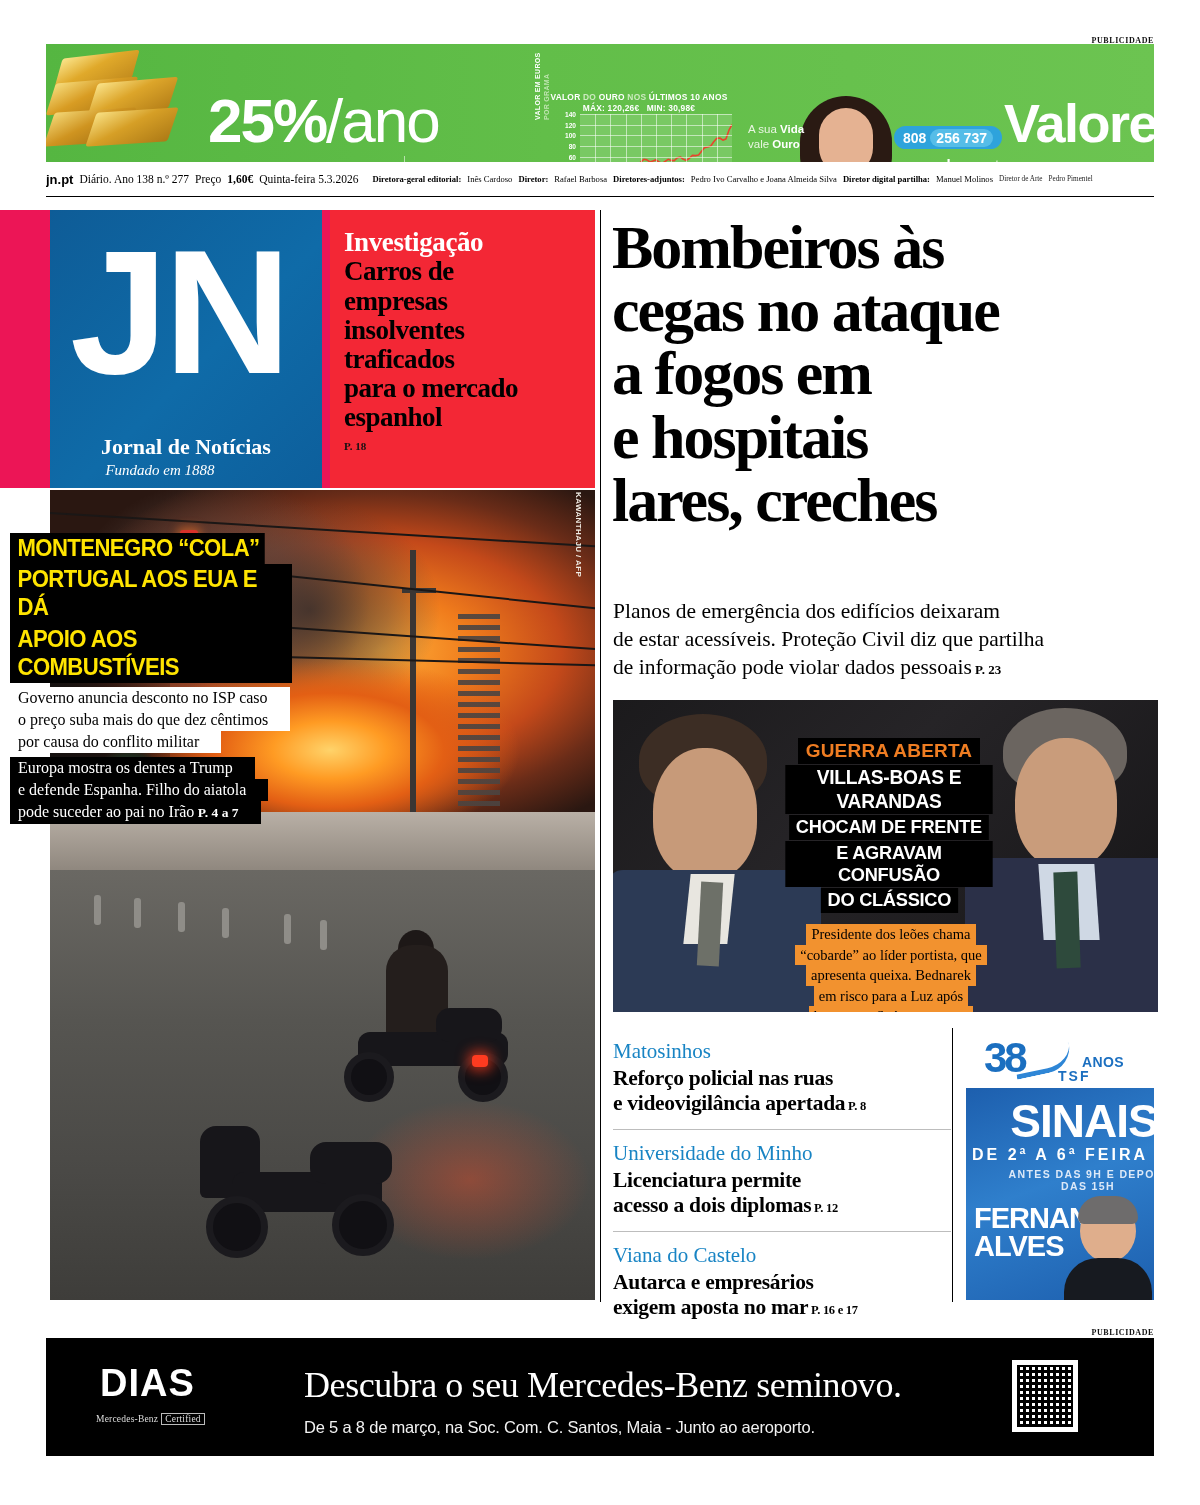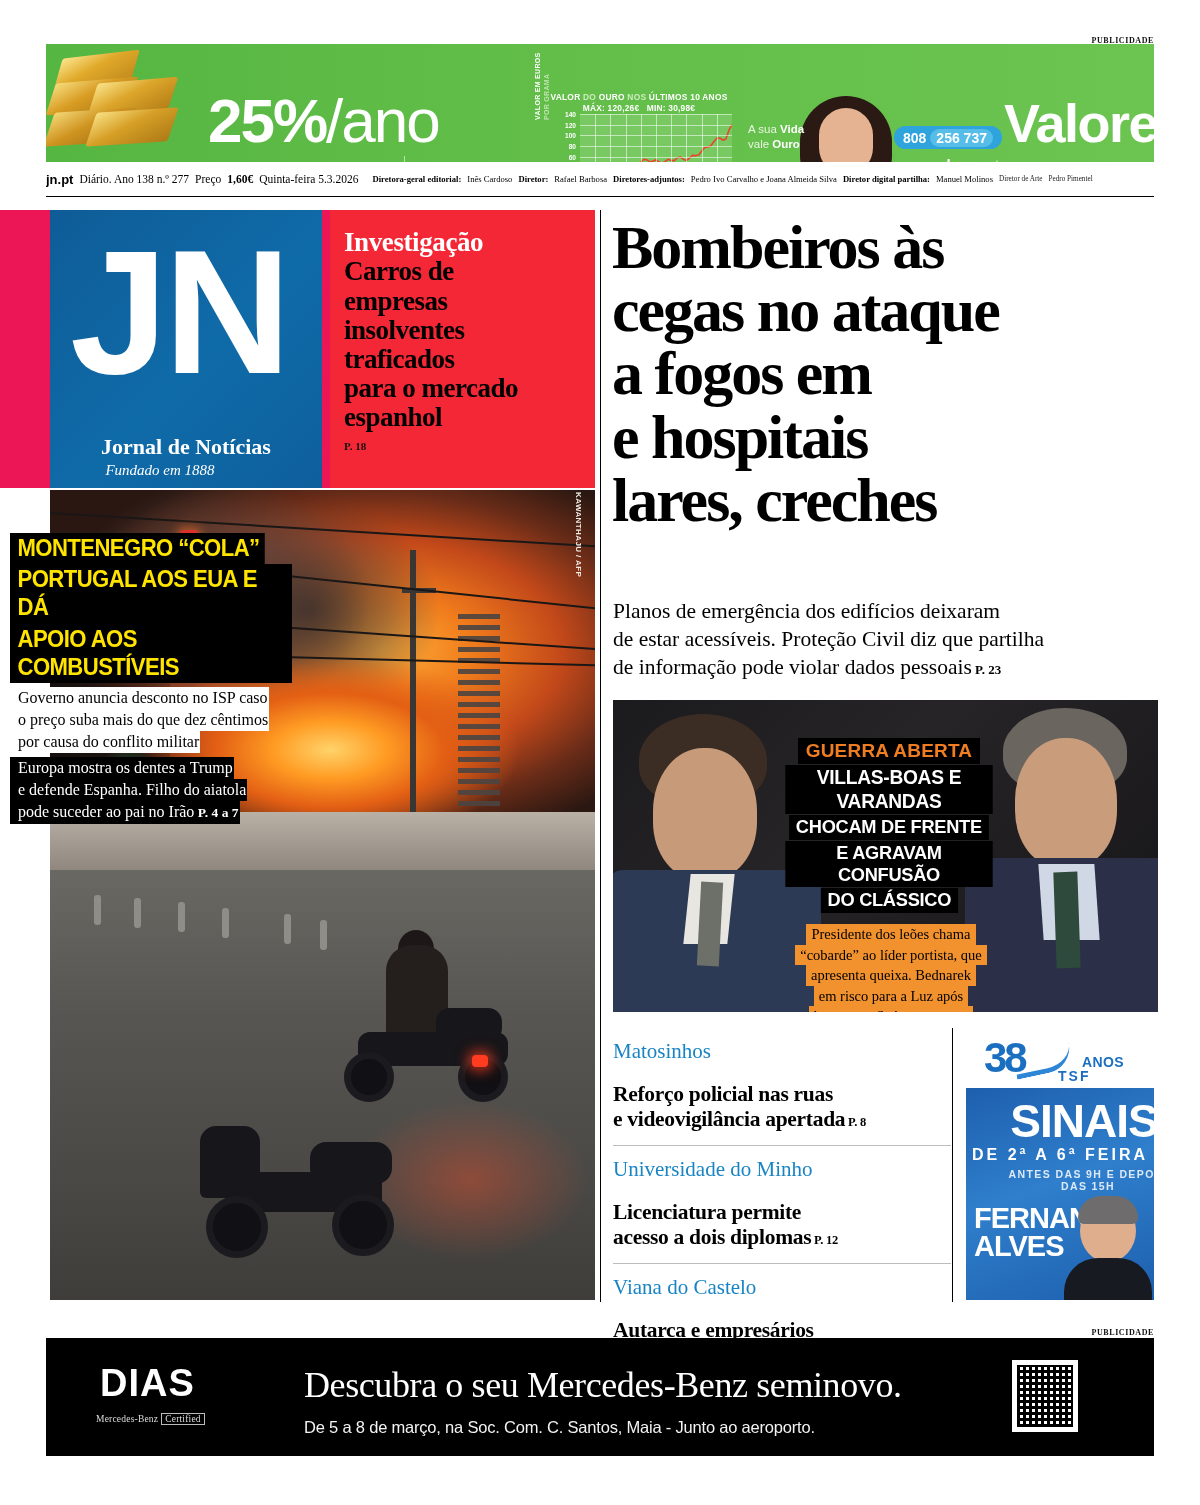--- a/index.html
+++ b/index.html
@@ -227,21 +227,21 @@
     display: inline-block; background: #000; color: #ffe400;
     font-family: "Liberation Sans", sans-serif; font-weight: bold;
     font-size: 23.5px; line-height: 1.2; letter-spacing: -.6px;
     padding: 1px 6px 2px 8px; margin-bottom: 0px;
     transform: scaleX(.94); transform-origin: left center;
   }
   .mont-sub1 { margin-top: 4px; }
   .mont-sub1 span, .mont-sub2 span {
     display: inline-block;
     font-family: "Liberation Serif", serif; font-size: 16px; line-height: 1.32;
-    padding: 0px 1px 1px 8px;
+    padding: 0px 22px 1px 8px;
   }
   .mont-sub1 span { background:#fff; color:#000; }
   .mont-sub2 { margin-top: 4px; }
   .mont-sub2 span { background:#000; color:#fff; }
   .mont-sub2 b { font-size: 13.5px; }
 
   
   .vrule { position:absolute; left: 600px; top: 210px; width:1px; height:1092px; background:#000; }
 
   .mainhead {
@@ -293,21 +293,21 @@
 
   
   .briefs { position:absolute; left: 613px; top: 1028px; width: 338px; }
   .brief { padding-top: 12px; }
   .brief-rule { height:1px; background:#bdbdbd; margin-top: 12px; }
   .brief-kicker {
     font-family:"Liberation Serif",serif; font-size: 21px; color:#1884c4; line-height:1.1;
   }
   .brief-head {
     font-family:"Liberation Serif",serif; font-weight:bold; font-size: 21.5px;
-    line-height:1.18; color:#000; letter-spacing:-.3px; margin-top: 19px;
+    line-height:1.18; color:#000; letter-spacing:-.3px; margin-top: 3px;
   }
   .brief-head b.pg { font-size: 12.5px; }
 
   .vrule2 { position:absolute; left: 952px; top: 1028px; width:1px; height:274px; background:#000; }
 
   
   .tsfad { position:absolute; left: 962px; top: 1030px; width: 196px; height: 272px; background:#fff; }
   .tsf-38 {
     position:absolute; left: 22px; top: 4px;
     font-family:"Liberation Sans",sans-serif; font-weight:bold; font-size: 42px; color:#1b6fc0; letter-spacing:-3px;

